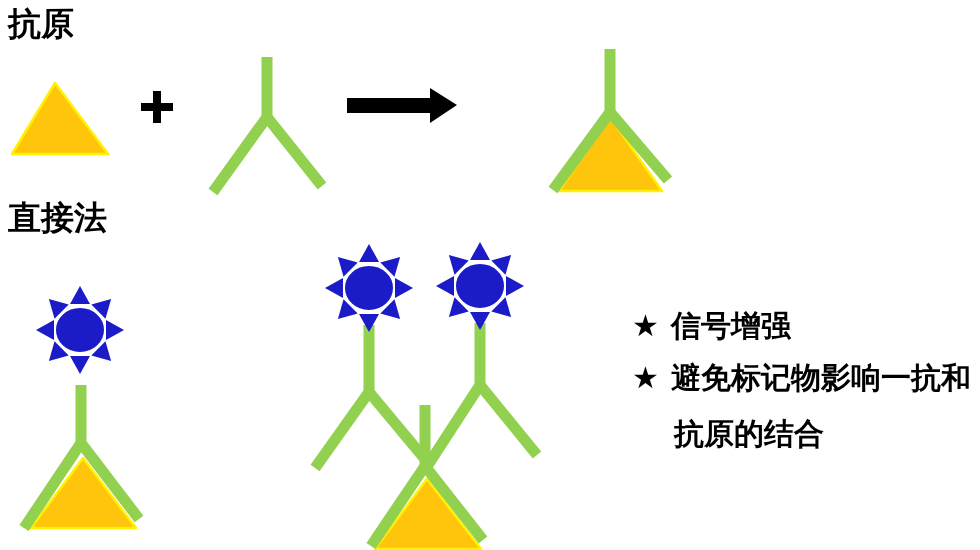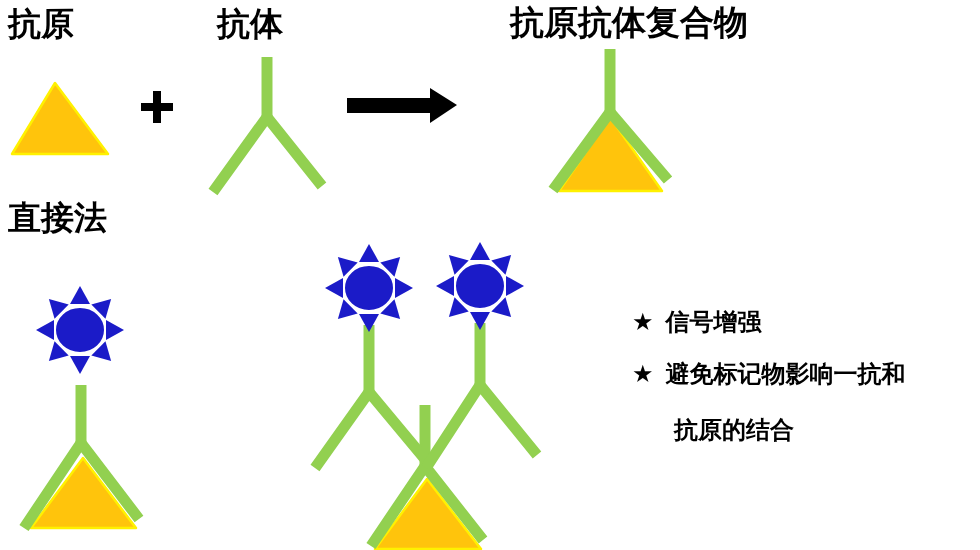--- a/index.html
+++ b/index.html
@@ -27,21 +27,21 @@
     width:225px;height:45px;
     background:var(--c-green,#92D050);
     font-size:31px;font-weight:700;
     line-height:45px;
     padding-left:11px;
     box-sizing:border-box;
     white-space:nowrap;
   }
   .note{
     position:absolute;
-    font-size:24px;
+    font-size:30px;
     font-weight:700;
     white-space:nowrap;
   }
   .note .marker{margin-right:12px;}
   
   .ab{stroke:var(--c-green,#92D050);stroke-width:11;fill:none;stroke-linejoin:miter;}
   .tri{fill:var(--c-gold,#FFC40C);stroke:var(--c-goldborder,#FFF100);stroke-width:2.5;stroke-linejoin:round;}
   .blk{fill:var(--c-black,#000);}
   .plus{stroke:var(--c-black,#000);stroke-width:8;fill:none;}
   .star-fill{fill:var(--c-blue,#1B1BC8);}
@@ -114,22 +114,20 @@
       <g>
         <path class="ab" d="M426 468 L480 385 L537 455"></path>
         <path class="ab" d="M480 323 L480 390"></path>
       </g>
       <use href="#sunStar" transform="translate(369,288)"></use>
       <use href="#sunStar" transform="translate(480,286)"></use>
     </g>
   </svg>
 
   <div class="lbl h" style="left:8px;top:6px;">抗原</div>
-  <div class="lbl h" style="left:217px;top:6px;">抗体</div>
-  <div class="lbl title" style="left:510px;top:4px;">抗原抗体复合物</div>
 
   <div class="lbl h" style="left:8px;top:200px;">直接法</div>
 
 
   <div class="note" style="left:632px;top:306px;">
     <span class="marker">★</span><span>信号增强</span>
   </div>
   <div class="note" style="left:632px;top:358px;text-align:right;">
     <span class="marker">★</span><span>避免标记物影响一抗和</span>
   </div>

